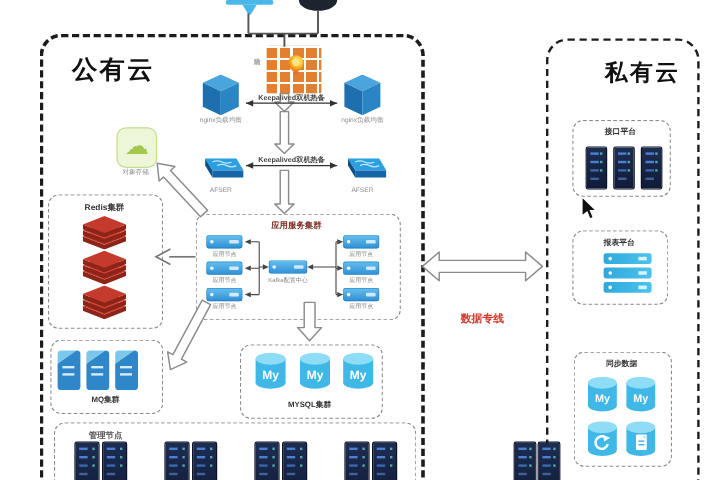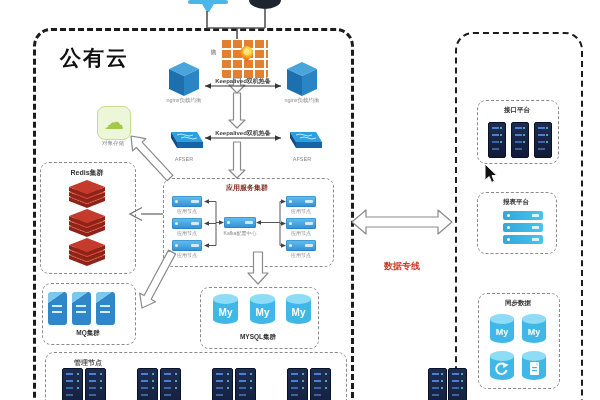--- a/index.html
+++ b/index.html
@@ -45,20 +45,21 @@
 </style>
 </head>
 <body>
 
 <div id="screen">
 
   <div class="cloudbox" style="left:33px;top:28px;width:315px;height:390px;"></div>
   <div class="cloudbox thin" style="left:455px;top:32px;width:124px;height:380px;"></div>
 
   <div class="bigtitle" style="left:60px;top:44px;font-size:21px;">公有云</div>
+  <div class="bigtitle" style="left:504px;top:48px;font-size:19px;">私有云</div>
 
   <svg class="lay" style="left:188px;top:0" width="40" height="13" viewBox="0 0 40 13">
     <rect x="0" y="0" width="40" height="4" rx="2" fill="#49b7e8"></rect>
     <polygon points="14,4 26,4 21,12 19,12" fill="#49b7e8"></polygon>
   </svg>
   <svg class="lay" style="left:248px;top:0" width="34" height="10" viewBox="0 0 34 10">
     <ellipse cx="17" cy="0" rx="16" ry="9" fill="#1d2430"></ellipse>
   </svg>
 
   <div class="firewall"></div>

